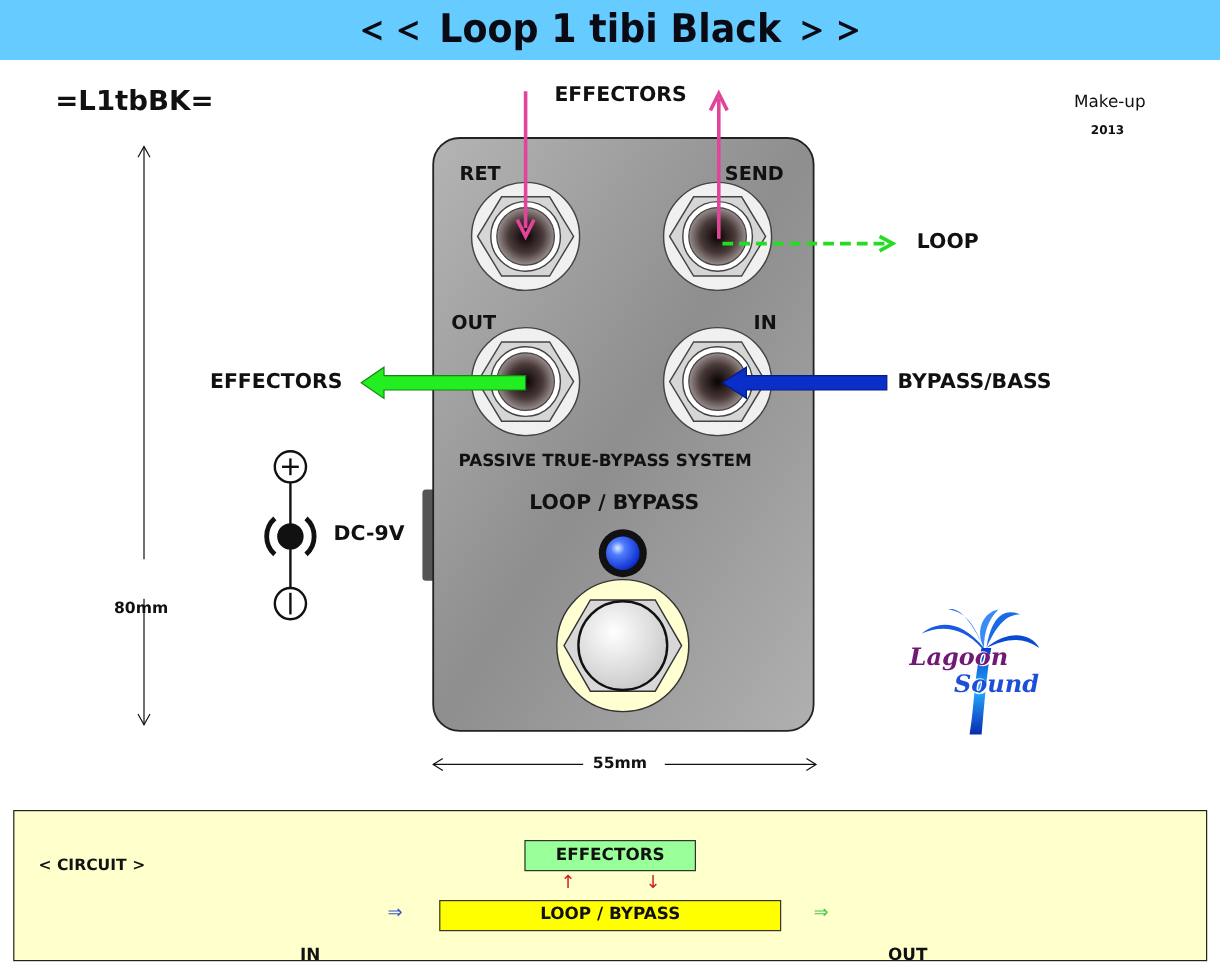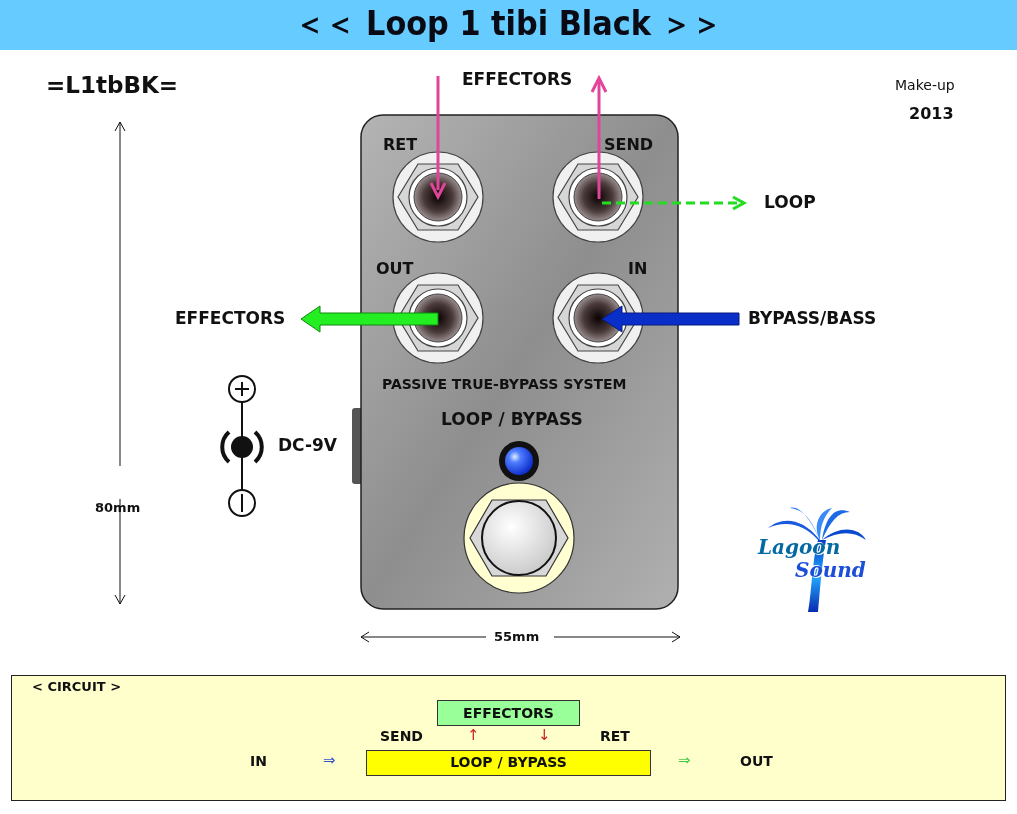--- a/index.html
+++ b/index.html
@@ -6,27 +6,27 @@
   html, body { width: 1017px; height: 814px; background: #ffffff; overflow: hidden; }
   body { position: relative; font-family: "DejaVu Sans", sans-serif; color: #111; }
   .abs { position: absolute; }
   .b { font-weight: bold; }
 
   #title-bar { left: 0; top: 0; width: 1017px; height: 50px; background: #66ccff; }
   #title-text { left: 0; top: 2px; width: 1017px; text-align: center; font-size: 33px; font-family: "DejaVu Sans", sans-serif; font-weight: bold; color: #0a0a14; letter-spacing: 0px; transform: scaleX(0.92); }
 
   #model-code { left: 46px; top: 72px; font-size: 23px; font-weight: bold; }
   #makeup { left: 895px; top: 77px; font-size: 14px; font-weight: normal; }
-  #year { left: 909px; top: 104px; font-size: 16px; font-weight: bold; }
+  #year { left: 909px; top: 104px; font-size: 10px; font-weight: bold; }
 
   .lbl { font-weight: bold; font-size: 17px; }
   .plbl { font-weight: bold; font-size: 16px; }
 
   #circuit-box { left: 11px; top: 675px; width: 995px; height: 126px; background: #ffffcc; border: 1.5px solid #222; }
-  .c-lbl { font-weight: bold; font-size: 14px; }
+  .c-lbl { font-weight: bold; font-size: 14px; margin-top: 35px; }
   #eff-box { left: 437px; top: 700px; width: 143px; height: 26px; background: #99ff99; border: 1px solid #333; text-align: center; line-height: 24px; font-size: 14px; font-weight: bold; }
   #loop-box { left: 366px; top: 750px; width: 285px; height: 26px; background: #ffff00; border: 1px solid #333; text-align: center; line-height: 22px; font-size: 14px; font-weight: bold; }
 </style>
 </head>
 <body>
 
 <div id="title-bar" class="abs"></div>
 <div id="title-text" class="abs">＜＜ Loop 1 tibi Black ＞＞</div>
 
 <div id="model-code" class="abs">=L1tbBK=</div>
@@ -161,21 +161,21 @@
 
 <div class="abs lbl" style="left:462px;top:69px">EFFECTORS</div>
 <div class="abs lbl" style="left:764px;top:192px">LOOP</div>
 <div class="abs lbl" style="left:175px;top:308px">EFFECTORS</div>
 <div class="abs lbl" style="left:748px;top:308px">BYPASS/BASS</div>
 <div class="abs lbl" style="left:278px;top:435px">DC-9V</div>
 
 <div class="abs b" style="left:95px;top:500px;font-size:13px">80mm</div>
 <div class="abs b" style="left:494px;top:629px;font-size:13px">55mm</div>
 
-<div class="abs" style="left:758px;top:535px;font-size:20px;font-style:italic;font-weight:bold;font-family:'DejaVu Serif',serif;color:#0369a1;text-shadow:1px 1px 0 #fff,-1px -1px 0 #fff">Lagoon</div>
+<div class="abs" style="left:758px;top:535px;font-size:20px;font-style:italic;font-weight:bold;font-family:'DejaVu Serif',serif;color:#701a75;text-shadow:1px 1px 0 #fff,-1px -1px 0 #fff">Lagoon</div>
 <div class="abs" style="left:795px;top:558px;font-size:20px;font-style:italic;font-weight:bold;font-family:'DejaVu Serif',serif;color:#1d4ed8;text-shadow:1px 1px 0 #fff,-1px -1px 0 #fff">Sound</div>
 
 <div id="circuit-box" class="abs"></div>
 <div class="abs c-lbl" style="left:32px;top:679px;font-size:13px">&lt; CIRCUIT &gt;</div>
 <div id="eff-box" class="abs">EFFECTORS</div>
 <div class="abs c-lbl" style="left:380px;top:728px">SEND</div>
 <div class="abs" style="left:467px;top:726px;font-size:15px;color:#cc2222">↑</div>
 <div class="abs" style="left:538px;top:726px;font-size:15px;color:#cc2222">↓</div>
 <div class="abs c-lbl" style="left:600px;top:728px">RET</div>
 <div class="abs c-lbl" style="left:250px;top:753px">IN</div>

